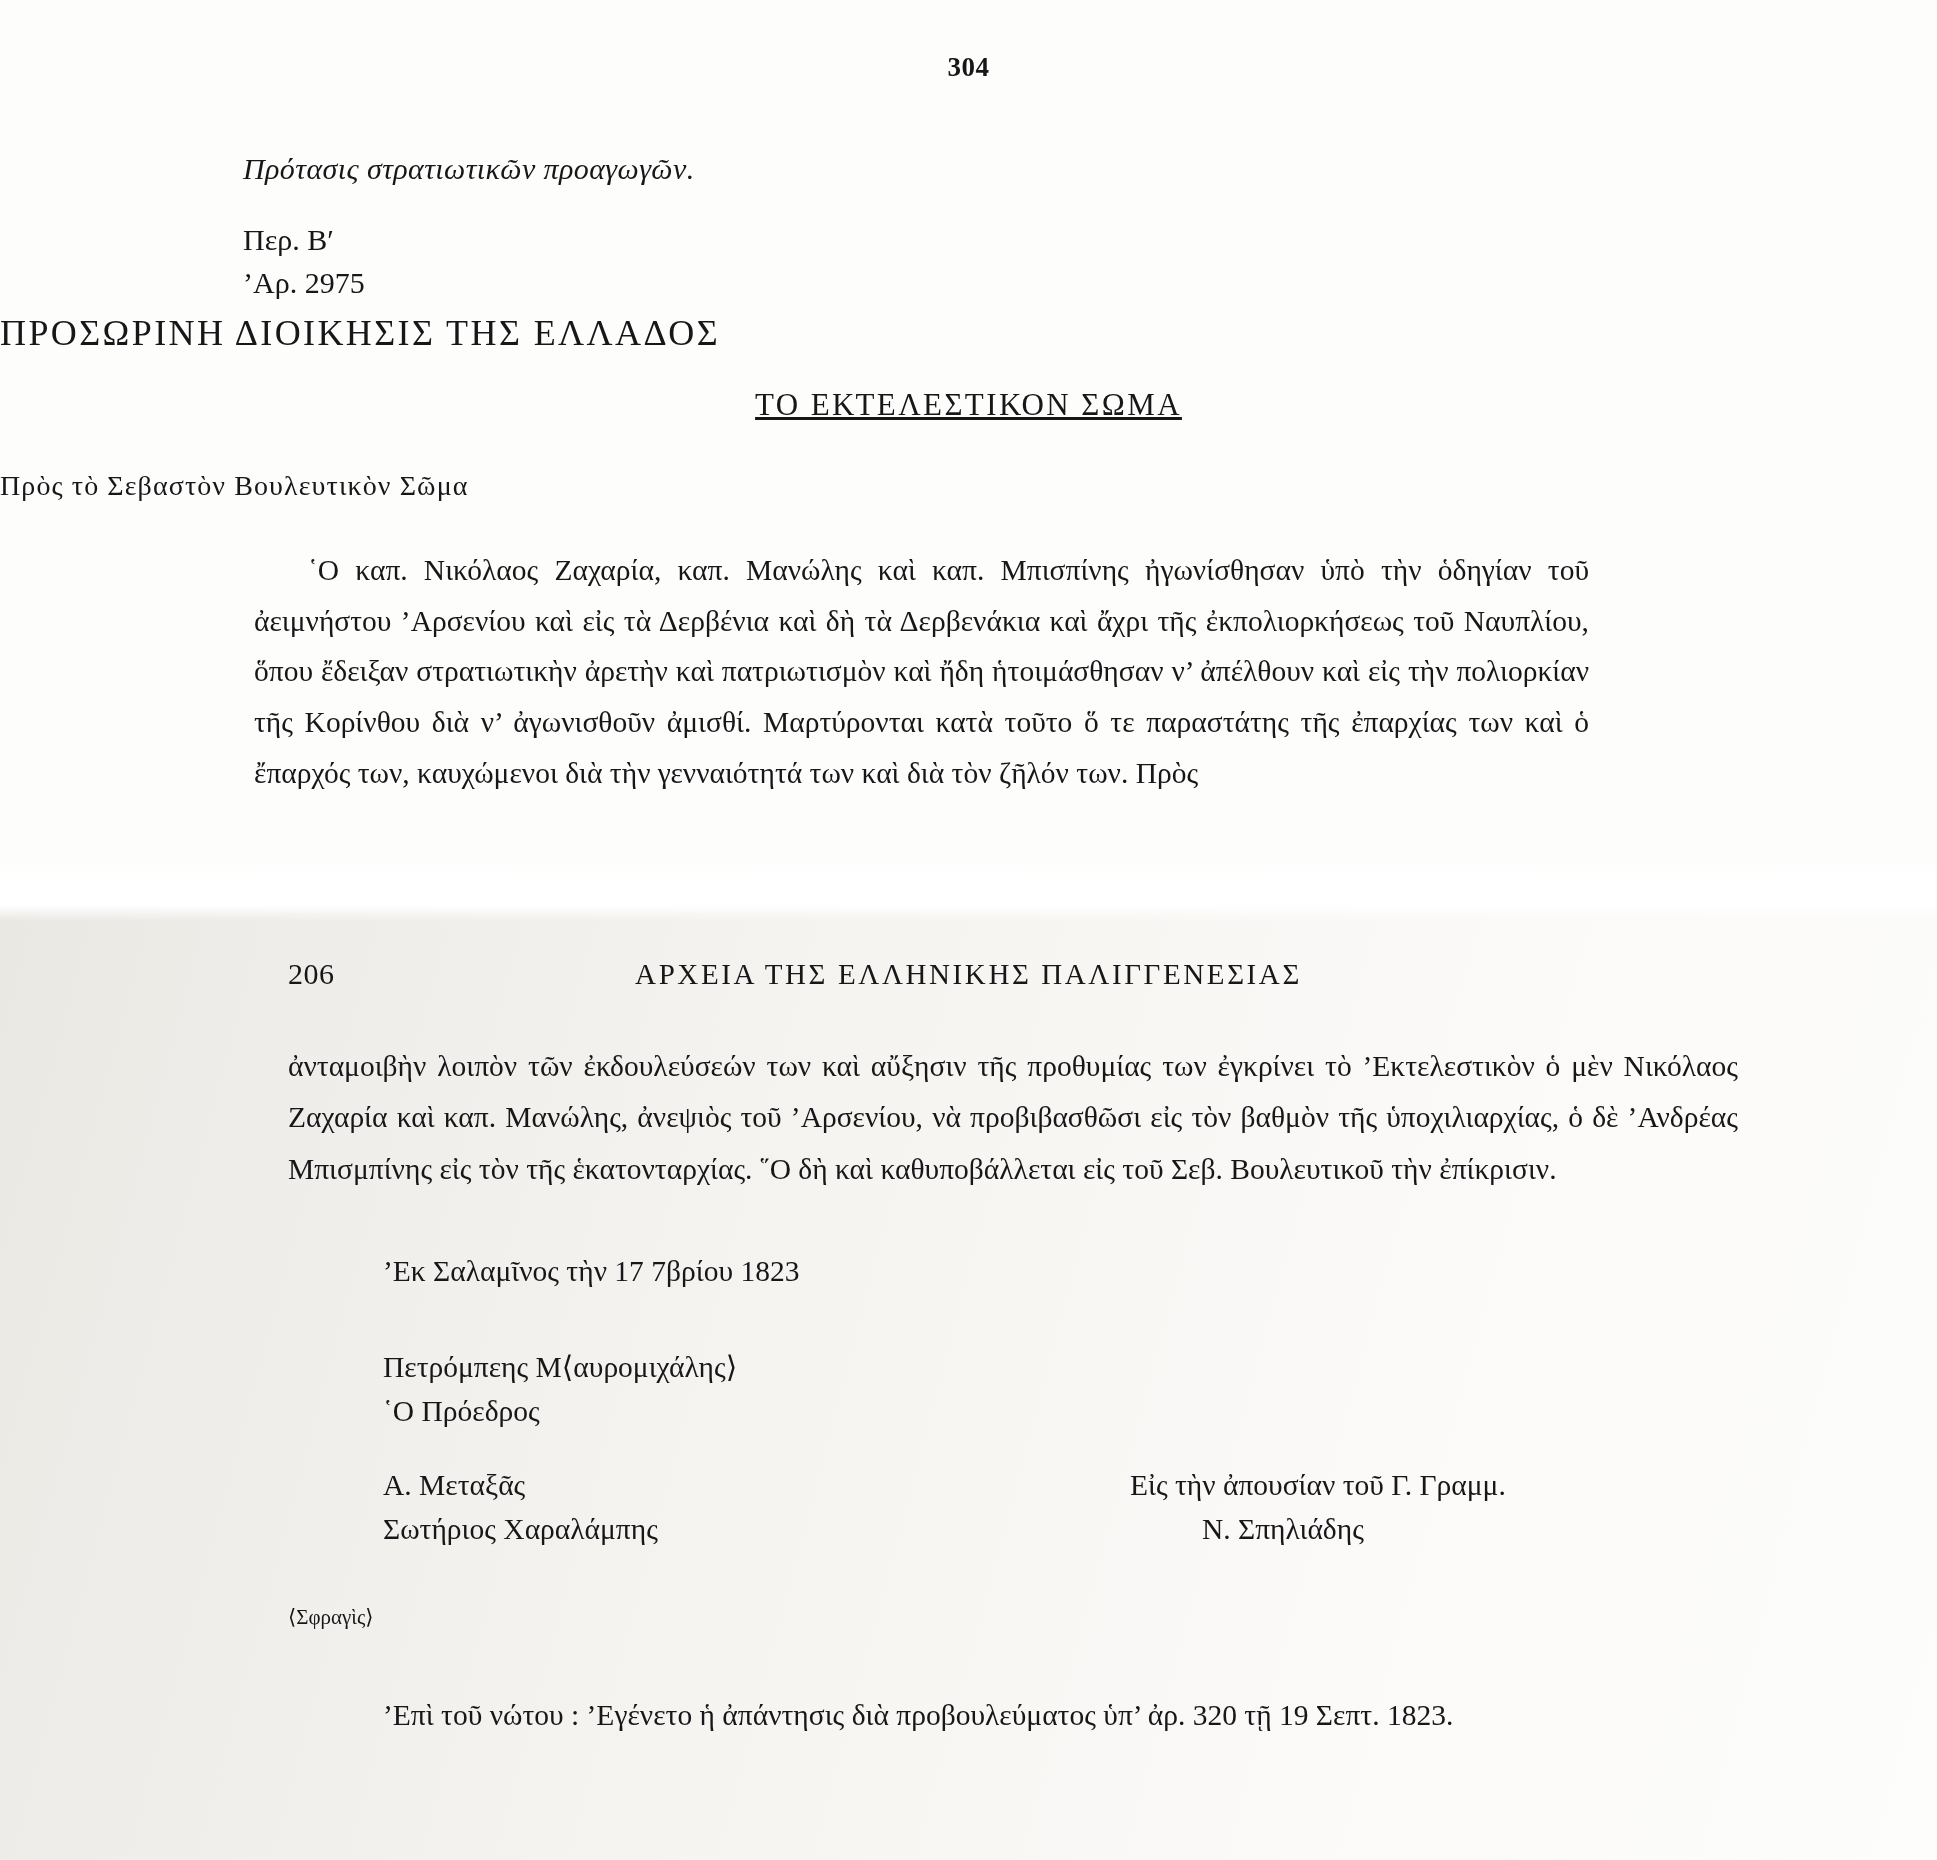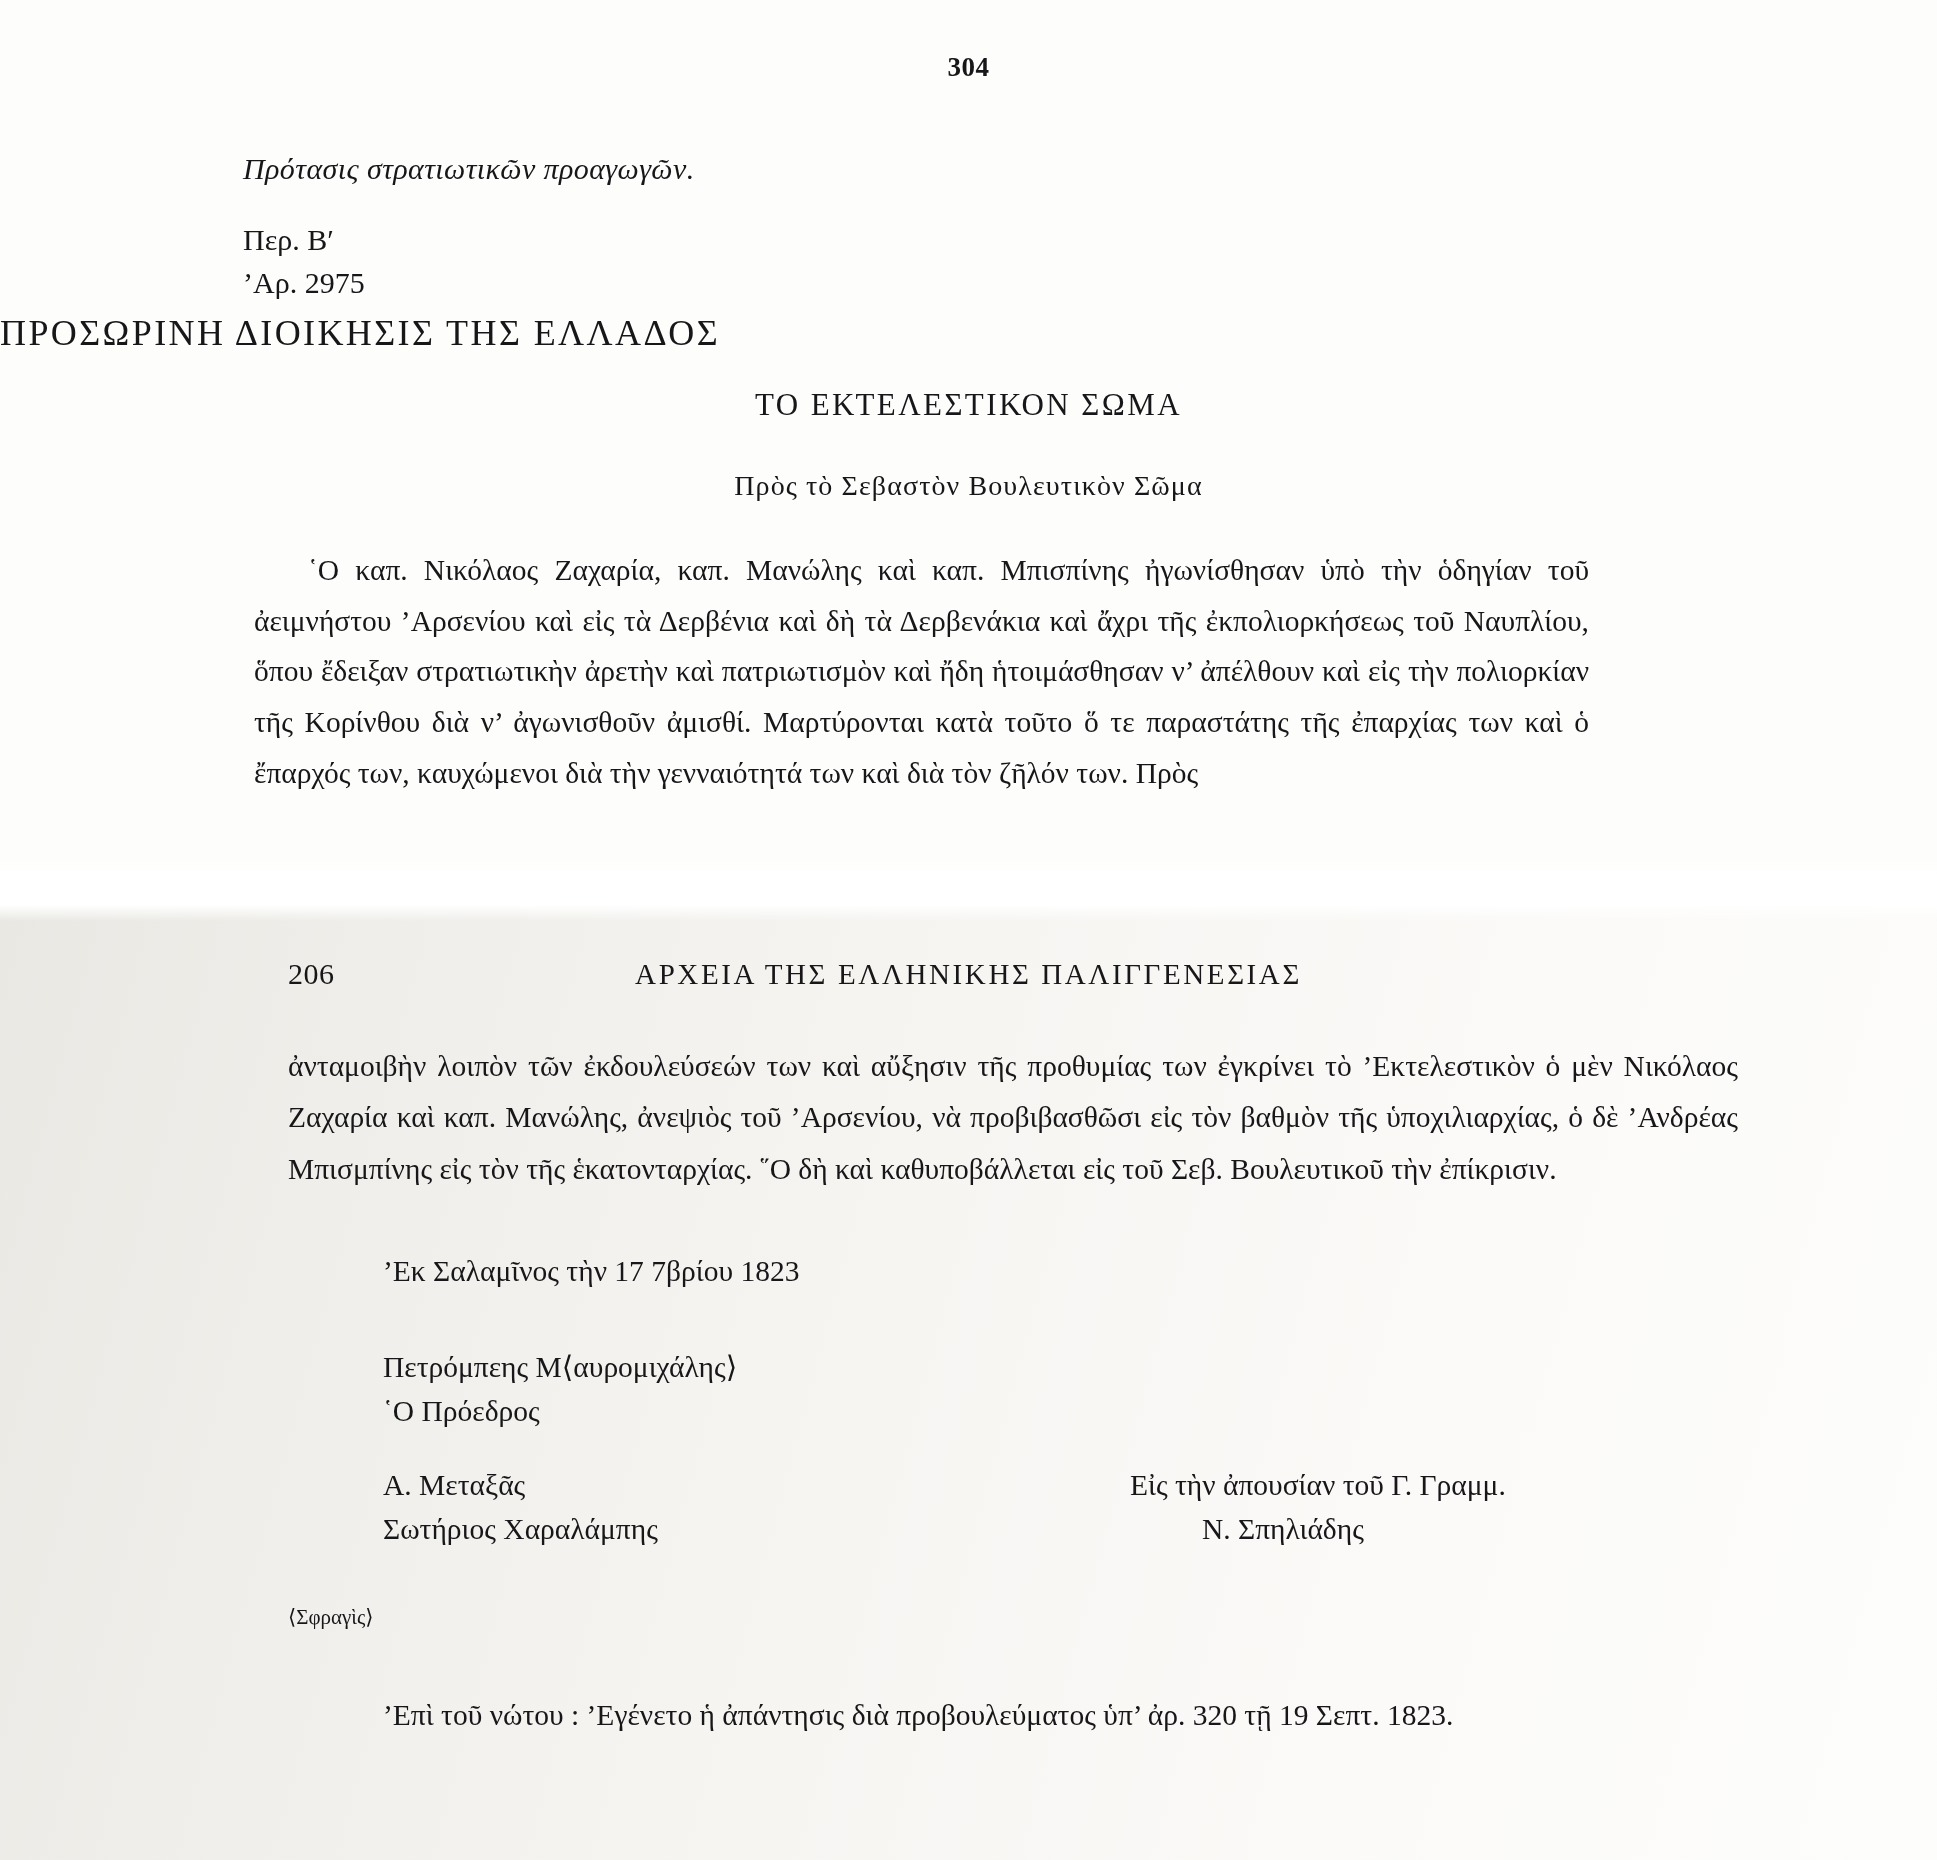--- a/index.html
+++ b/index.html
@@ -75,27 +75,28 @@
     letter-spacing: 2.4px;
   }
   .heading2 {
     position: absolute;
     left: 0;
     right: 0;
     top: 387px;
     text-align: center;
     font-size: 31px;
     letter-spacing: 2.4px;
+    text-decoration: underline;
   }
   .heading3 {
     position: absolute;
     left: 0;
     right: 0;
     top: 470px;
-    text-align: center;
+    text-align: left;
     font-size: 28px;
     letter-spacing: 1.1px;
   }
   .body-top {
     position: absolute;
     left: 254px;
     top: 545px;
     width: 1335px;
     font-size: 29.5px;
     line-height: 1.72;

